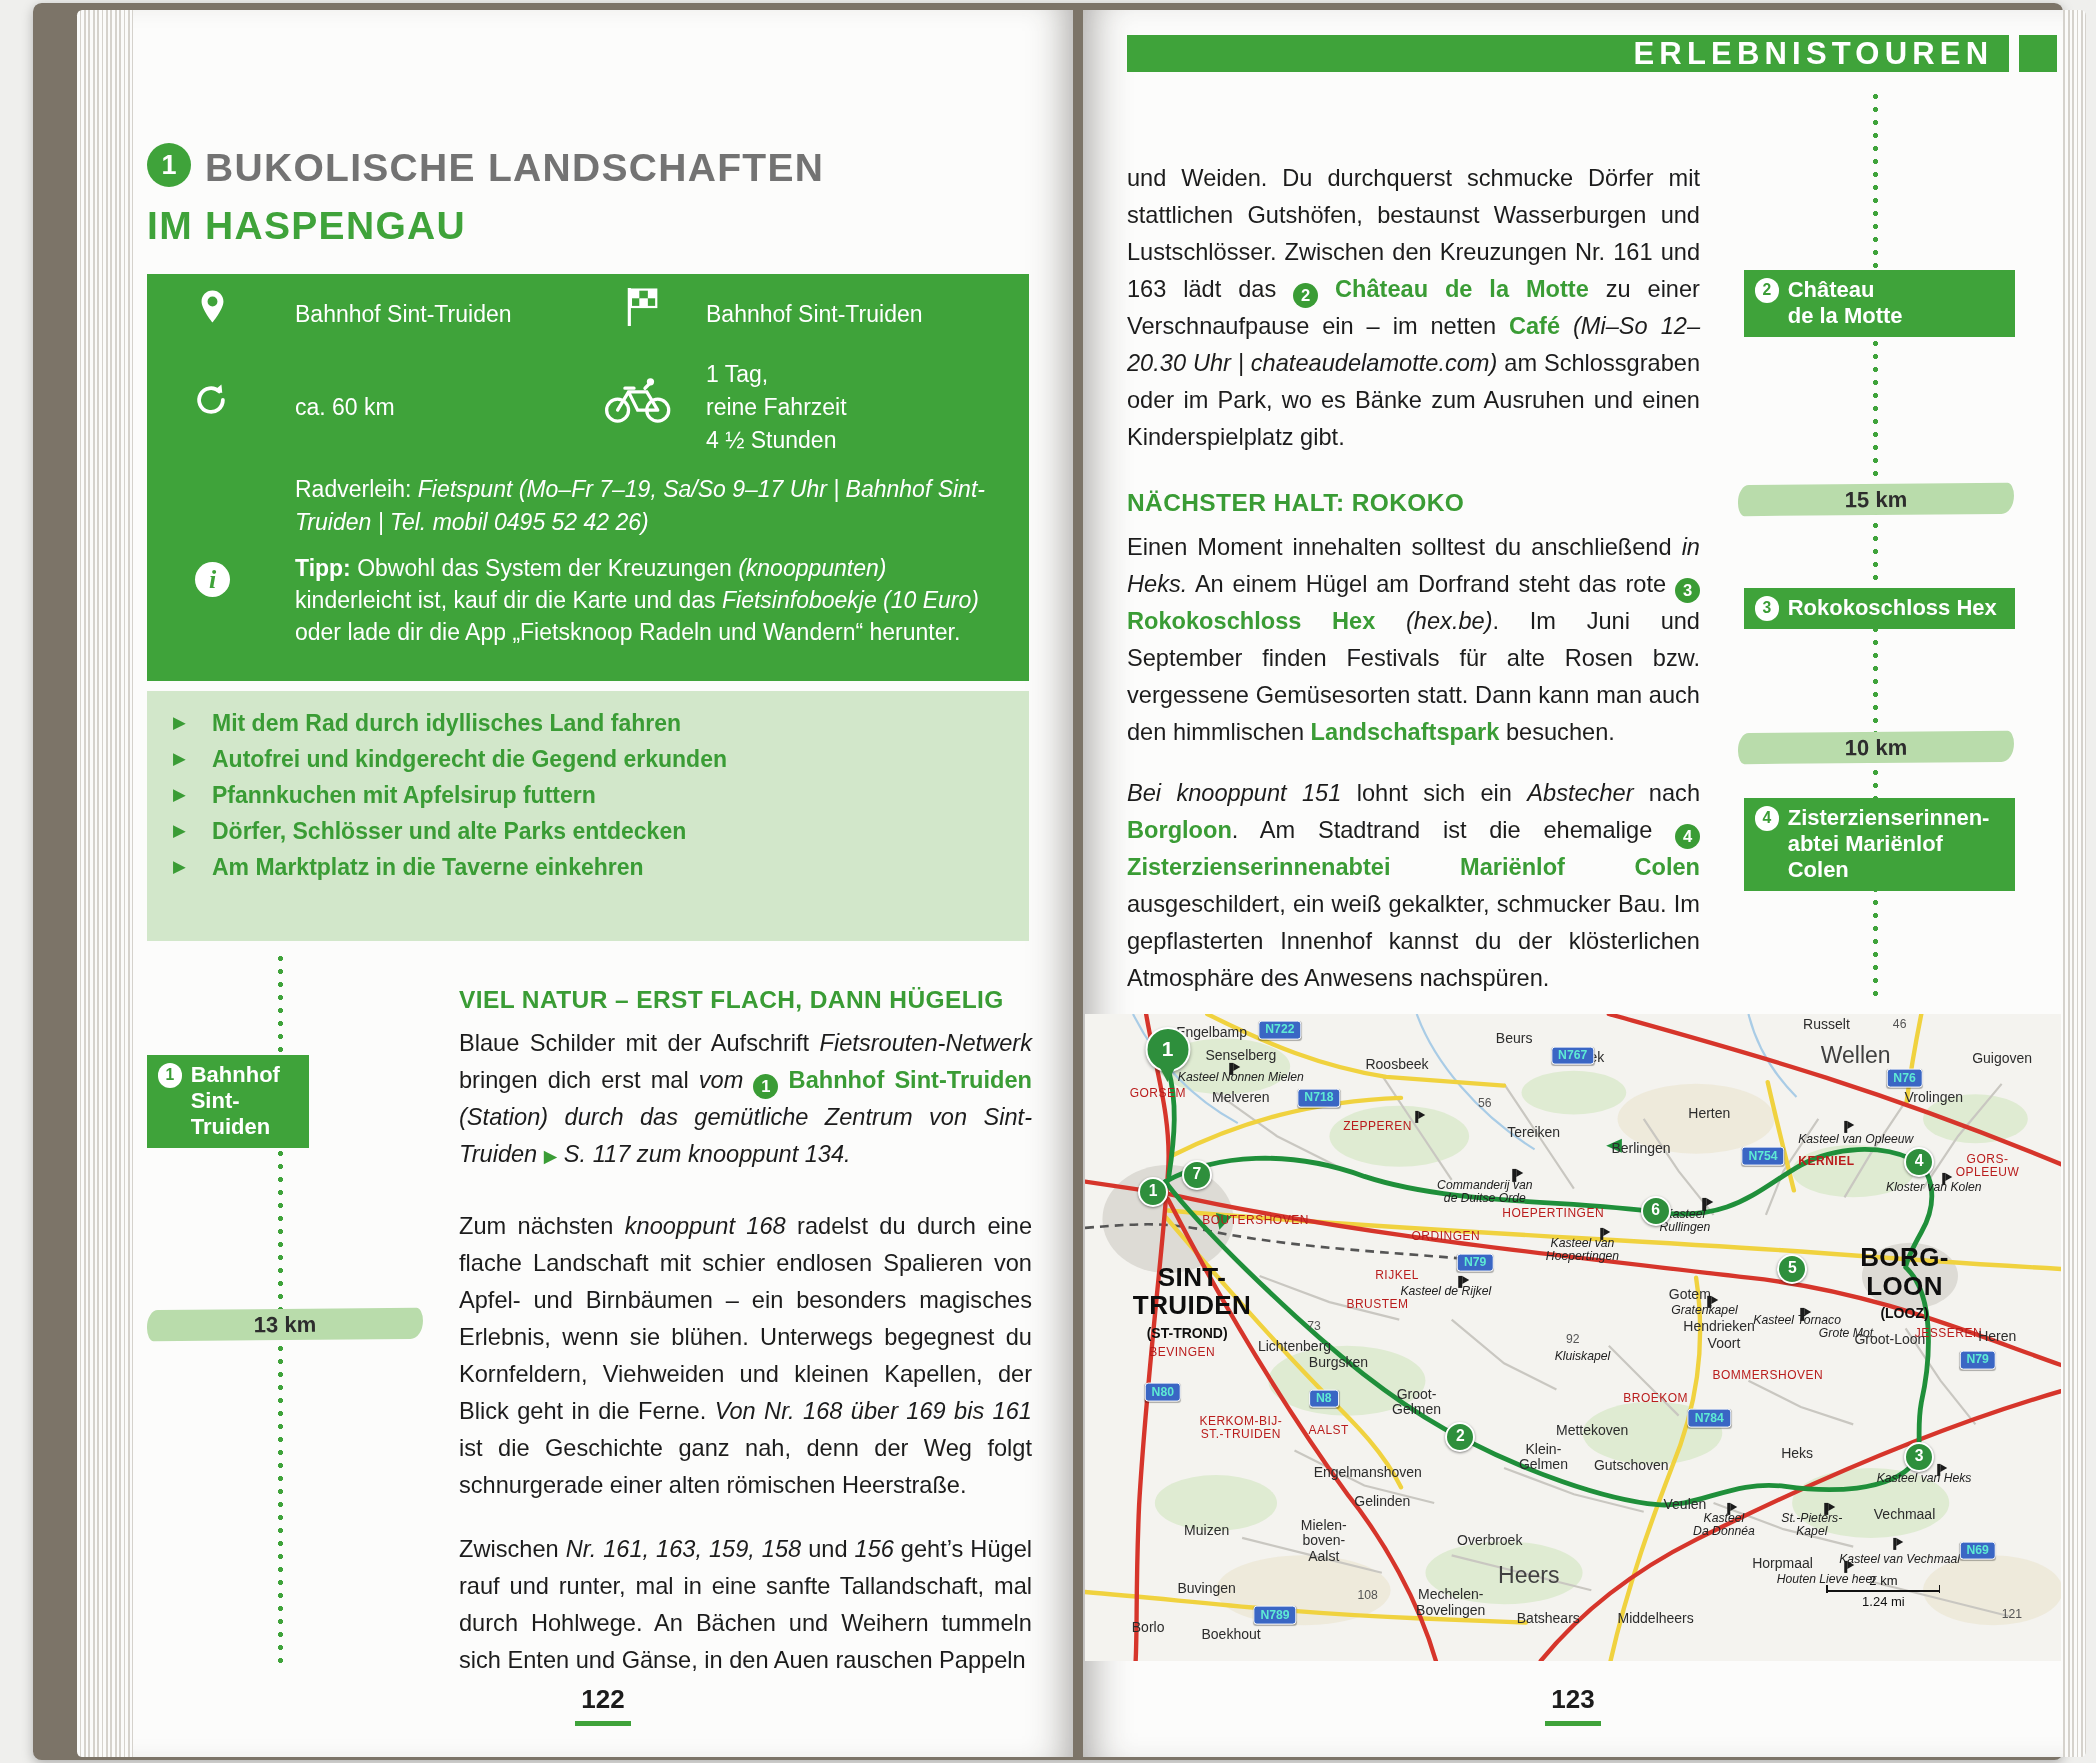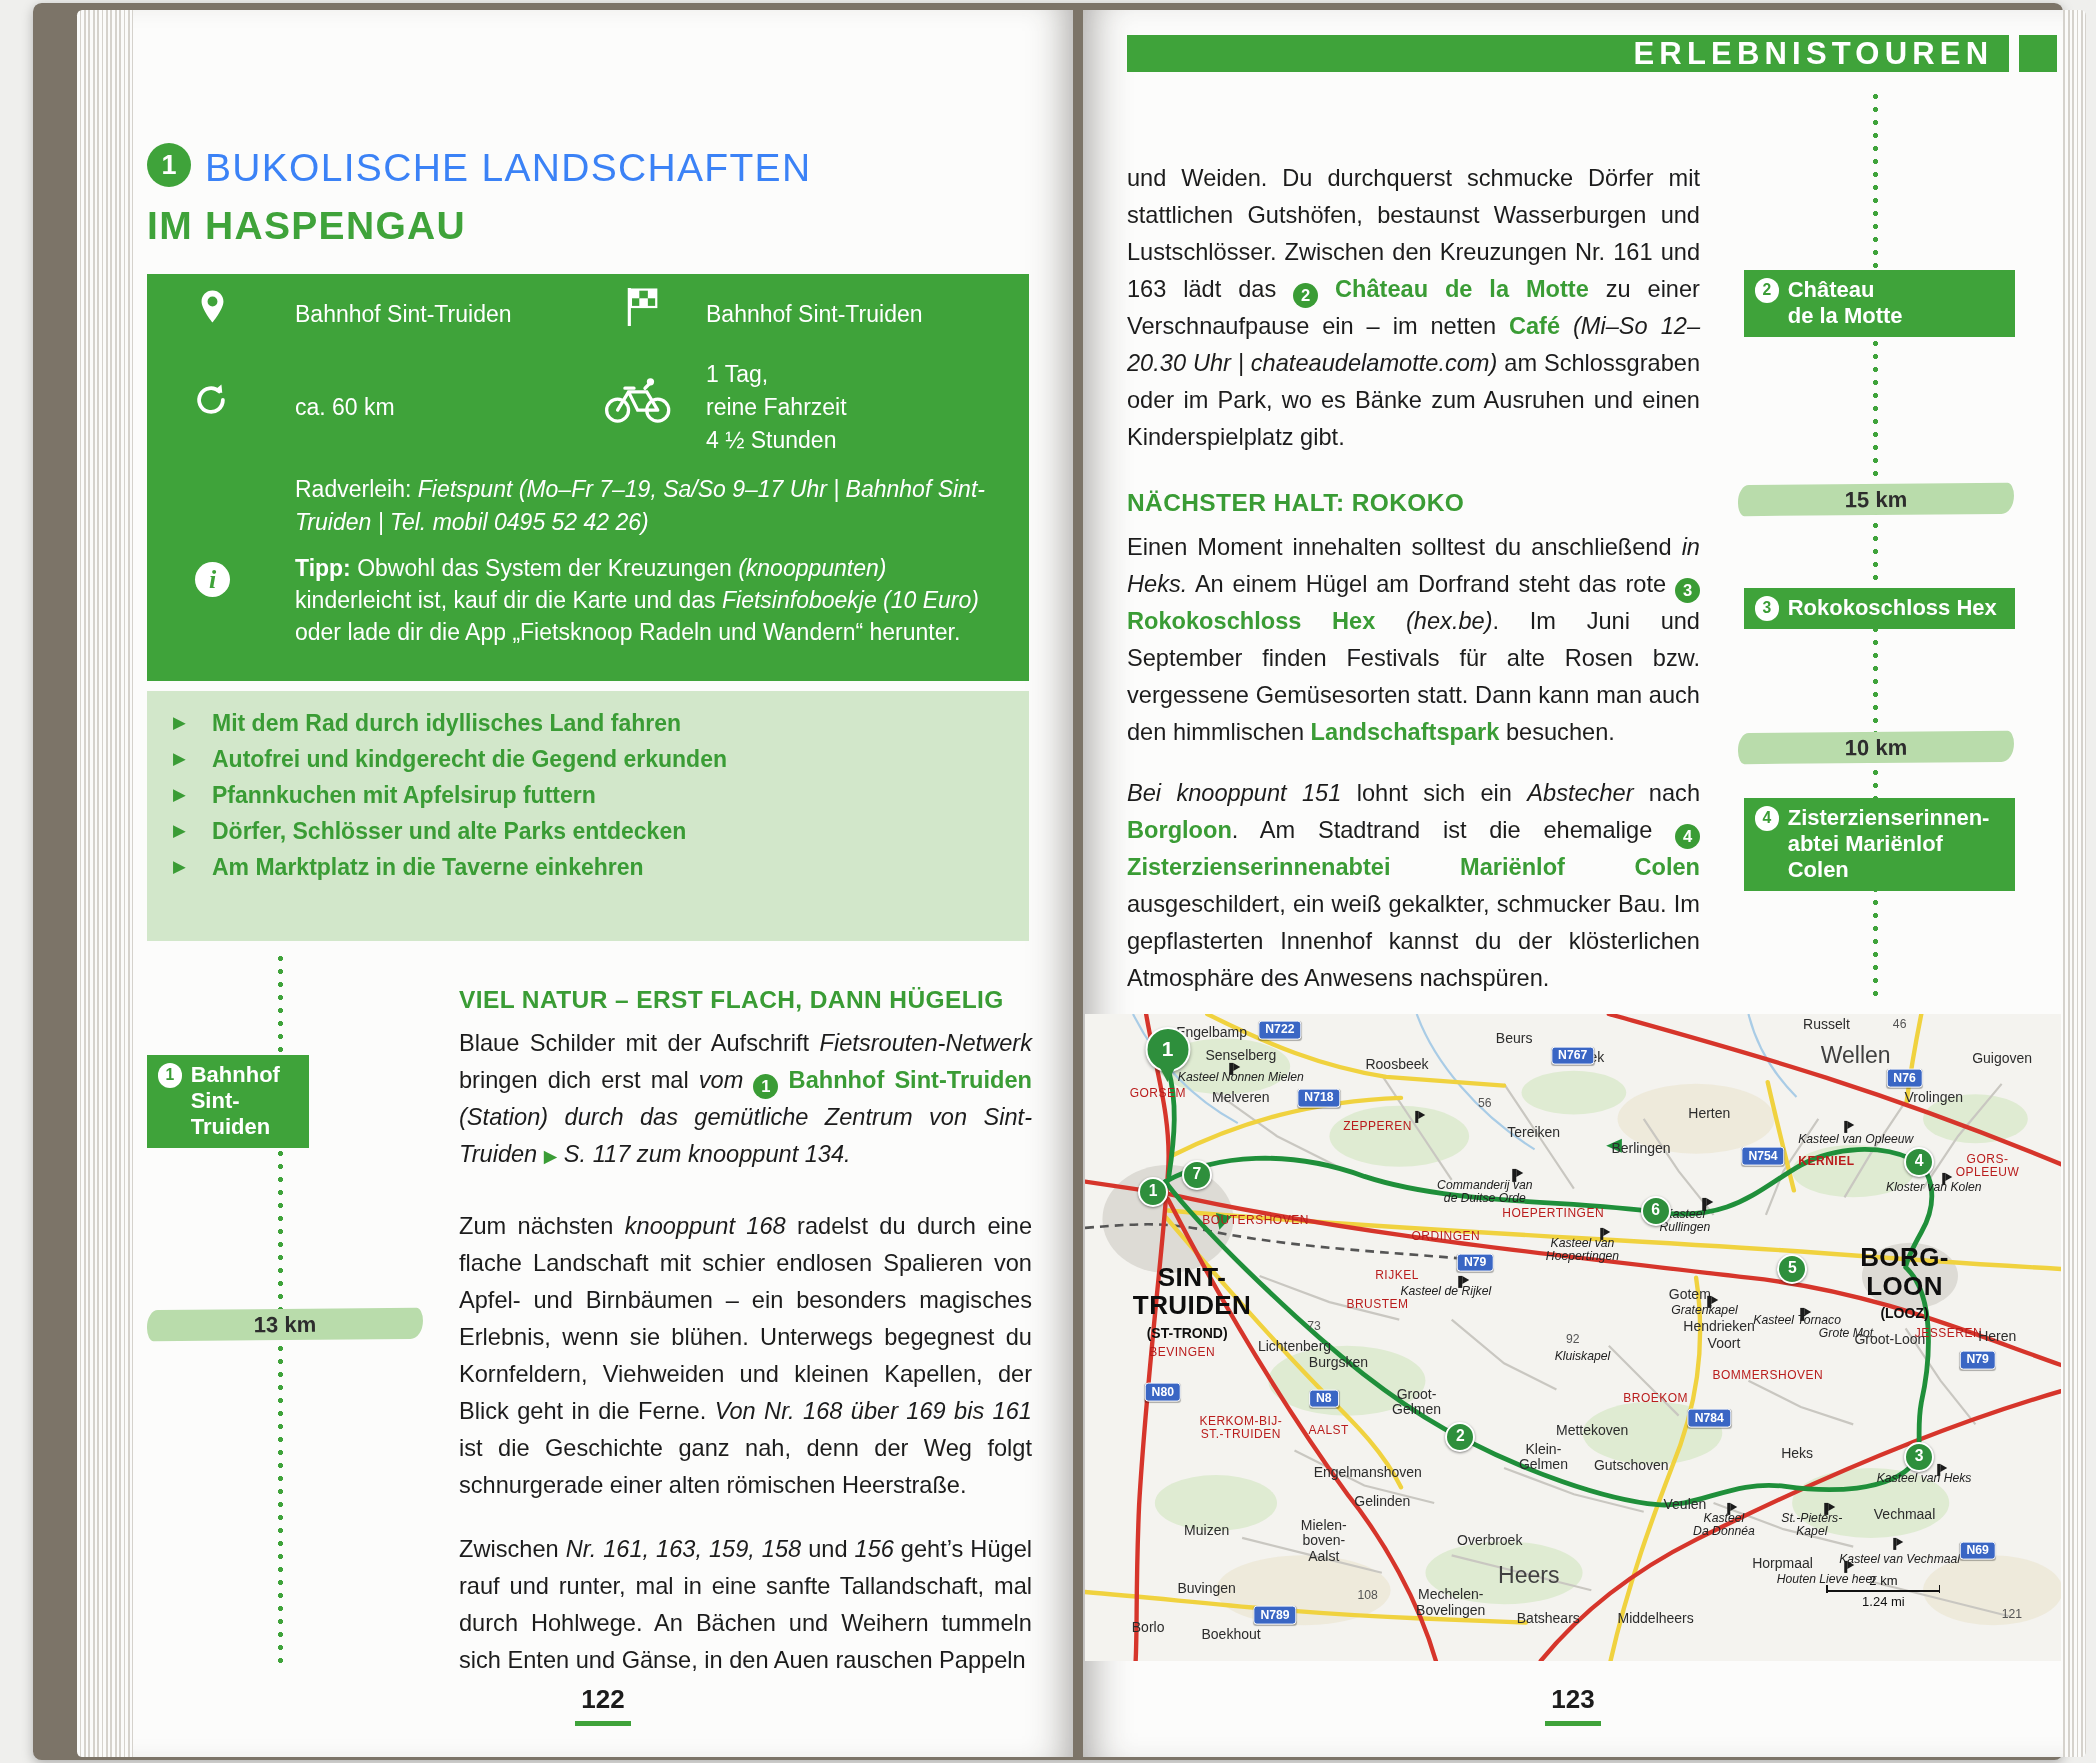--- a/index.html
+++ b/index.html
@@ -17,21 +17,21 @@
   .gt { color:#3a9c35; font-weight:bold; font-style:normal; }
   .cn { display:inline-block; width:25px; height:25px; line-height:25px; border-radius:50%; background:#3a9c35; color:#fff; text-align:center; font-weight:bold; font-style:normal; font-size:16.6px; vertical-align:-4.4px; }
   .parw { color:#3a9c35; font-style:normal; font-size:17.5px; }
 
   
   .hdr-bar { position:absolute; left:44px; top:25px; width:882px; height:37px; background:#3fa33a; color:#fff; font-weight:bold; font-size:31px; letter-spacing:5.2px; text-align:right; line-height:37px; padding-right:15.7px; }
   .hdr-sq  { position:absolute; left:936px; top:25px; width:38px; height:37px; background:#3fa33a; }
 
   
   .tour-circle { position:absolute; left:14px; top:133px; width:44px; height:44px; border-radius:50%; background:#3fa33a; color:#fff; font-weight:bold; font-size:27px; text-align:center; line-height:44px; }
-  .title1 { position:absolute; left:72px; top:136px; font-size:39px; font-weight:400; letter-spacing:1.3px; color:#3b82f6; }
+  .title1 { position:absolute; left:72px; top:136px; font-size:39px; font-weight:700; letter-spacing:1.3px; color:#737373; }
   .title2 { position:absolute; left:14px; top:194px; font-size:39px; font-weight:800; letter-spacing:1.3px; color:#3fa33a; }
 
   
   .info-box { position:absolute; left:14px; top:264px; width:882px; height:407px; background:#3fa33a; color:#fff; font-size:23px; }
   .ib { position:absolute; }
   .ib-text { line-height:33px; }
   .info-i { width:35px; height:35px; border-radius:50%; background:#fff; color:#3fa33a; font-family:"Liberation Serif","DejaVu Serif",serif; font-style:italic; font-weight:bold; font-size:26px; text-align:center; line-height:35px; }
 
   
   .hl-box { position:absolute; left:14px; top:681px; width:882px; height:250px; background:#d2e7ca; padding-top:14px; }
@@ -57,21 +57,21 @@
   .map { position:absolute; left:1.7px; top:1004px; width:976px; height:647px; background:#f4f3ef; overflow:hidden; }
   .map svg { position:absolute; left:0; top:0; width:100%; height:100%; }
   .ml { position:absolute; transform:translate(-50%,-50%); white-space:pre-line; text-align:center; font-size:14px; color:#333; line-height:1.1; z-index:3; }
   .ml.vil { font-size:14px; color:#2c2c2c; }
   .ml.caps { font-size:12px; letter-spacing:0.5px; color:#b91c1c; }
   .ml.kast { font-style:italic; font-size:12.2px; color:#222; }
   .ml.num { font-size:12.2px; color:#555; }
   .ml.city { font-size:26px; font-weight:bold; color:#0e0e0e; letter-spacing:0.4px; }
   .ml.city-md { font-size:23px; font-weight:normal; color:#404040; }
   .ml.citysub { font-size:14px; font-weight:bold; color:#0e0e0e; }
-  .ml.badge { background:#3a66c4; color:#ffffff; font-size:12.2px; font-weight:bold; padding:1.7px 6.1px; border-radius:3.5px; border:0.9px solid #fff; box-shadow:0 0.9px 0.9px rgba(0,0,0,.3); }
+  .ml.badge { background:#3a66c4; color:#5eead4; font-size:12.2px; font-weight:bold; padding:1.7px 6.1px; border-radius:3.5px; border:0.9px solid #fff; box-shadow:0 0.9px 0.9px rgba(0,0,0,.3); }
   .ml.flag { width:3.5px; height:12.2px; background:#1b1b1b; }
   .ml.flag::after { content:""; position:absolute; left:3.5px; top:0; border-style:solid; border-width:4.4px 0 4.4px 7.9px; border-color:transparent transparent transparent #1b1b1b; }
   .mmark { position:absolute; transform:translate(-50%,-50%); width:30px; height:30px; border-radius:50%; background:#2e8f3c; border:2.6px solid #fff; color:#fff; font-weight:bold; font-size:15.7px; text-align:center; line-height:24.5px; box-shadow:0 0.9px 2.6px rgba(0,0,0,.45); z-index:4; }
   .mpin { position:absolute; transform:translate(-50%,-100%); width:45px; height:45px; border-radius:50%; background:#2e8f3c; border:2.6px solid #fff; color:#fff; font-weight:bold; font-size:21px; text-align:center; line-height:40px; box-shadow:0 1.7px 3.5px rgba(0,0,0,.4); z-index:5; }
   .mpin::after { content:""; position:absolute; left:50%; top:38px; transform:translateX(-50%); border-style:solid; border-width:15.7px 8.7px 0 8.7px; border-color:#2e8f3c transparent transparent transparent; }
   .map-scale { position:absolute; left:76%; top:86.5%; width:114px; text-align:center; font-size:13px; color:#111; z-index:3; }
   .map-scale-line { height:0; border-bottom:2.6px solid #111; position:relative; margin:1.7px 0; }
   .map-scale-line::before, .map-scale-line::after { content:""; position:absolute; top:-5.2px; width:1.7px; height:7.9px; background:#111; }
   .map-scale-line::before { left:0; } .map-scale-line::after { right:0; }
 </style>

